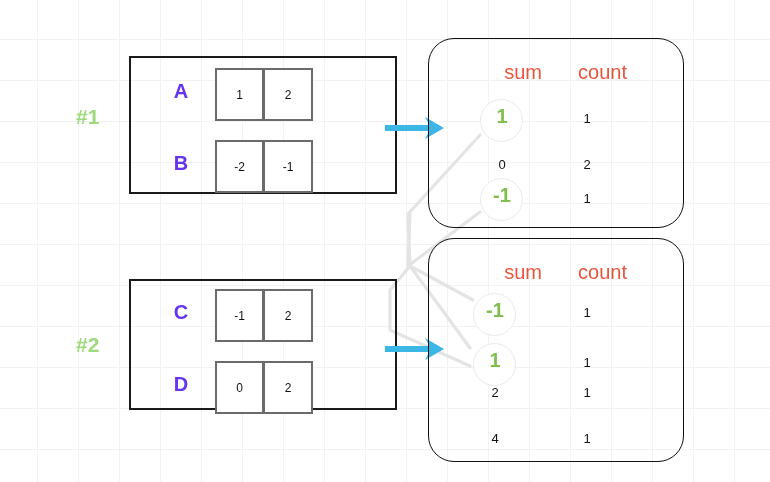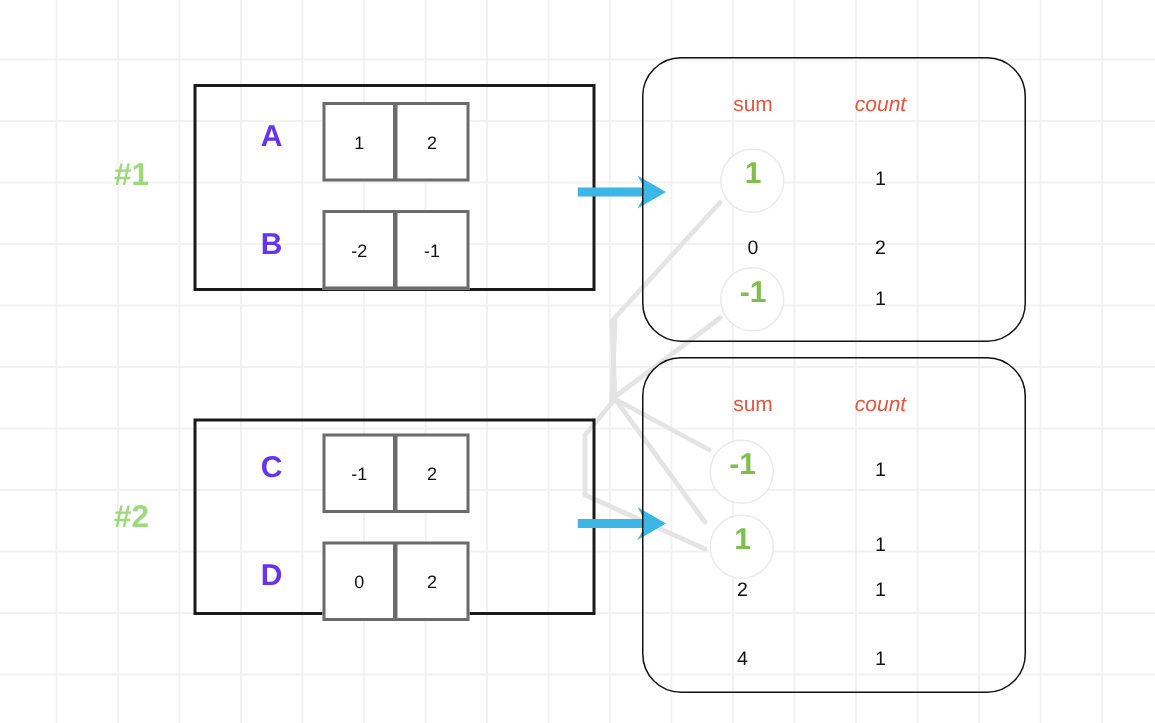--- a/index.html
+++ b/index.html
@@ -103,28 +103,28 @@
     border-radius: 26px;
     box-sizing: border-box;
     background: transparent;
   }
   #out-1 { left: 428px; top: 38px; width: 256px; height: 190px; }
   #out-2 { left: 428px; top: 238px; width: 256px; height: 224px; }
 
   .out-head {
     position: absolute;
     top: 22px;
-    font-size: 14px;
+    font-size: 20px;
     color: #e8553b;
     font-family: "Liberation Sans", sans-serif;
-    text-align: center;
+    text-align: right;
     width: 80px;
   }
   .head-sum   { left: 33px; }
-  .head-count { left: 118px; font-style: italic; }
+  .head-count { left: 118px; }
 
   .out-cell {
     position: absolute;
     width: 80px;
     text-align: center;
     font-size: 13px;
     color: #111111;
     font-family: "Liberation Sans", sans-serif;
   }
   .col-sum   { left: 33px; }

